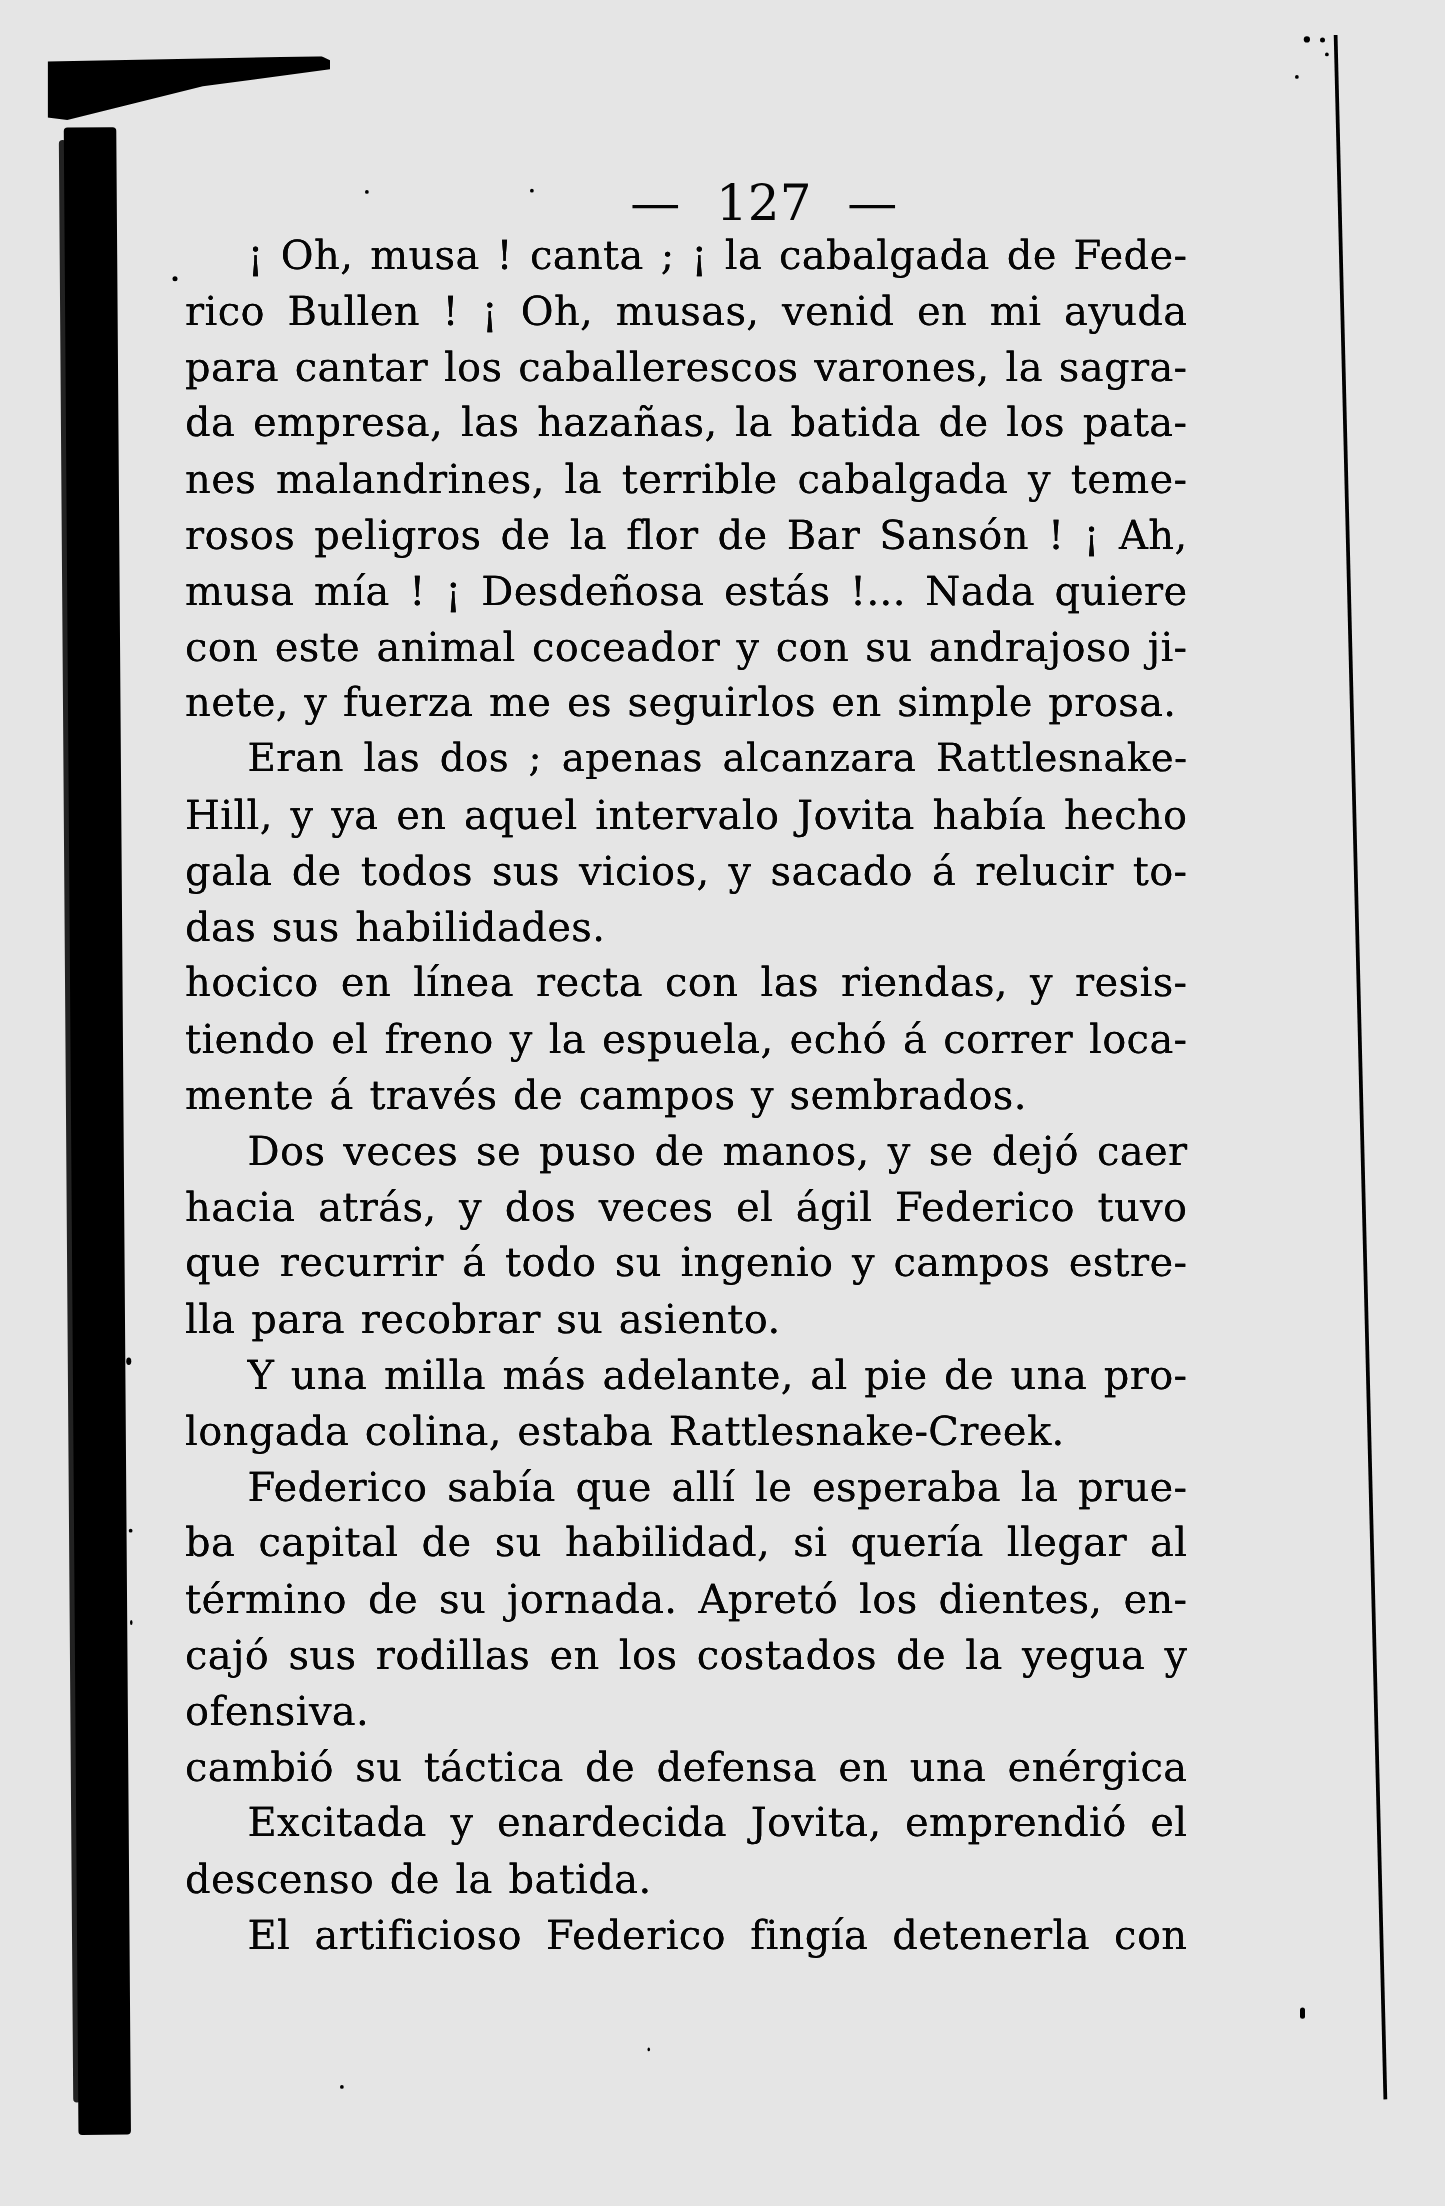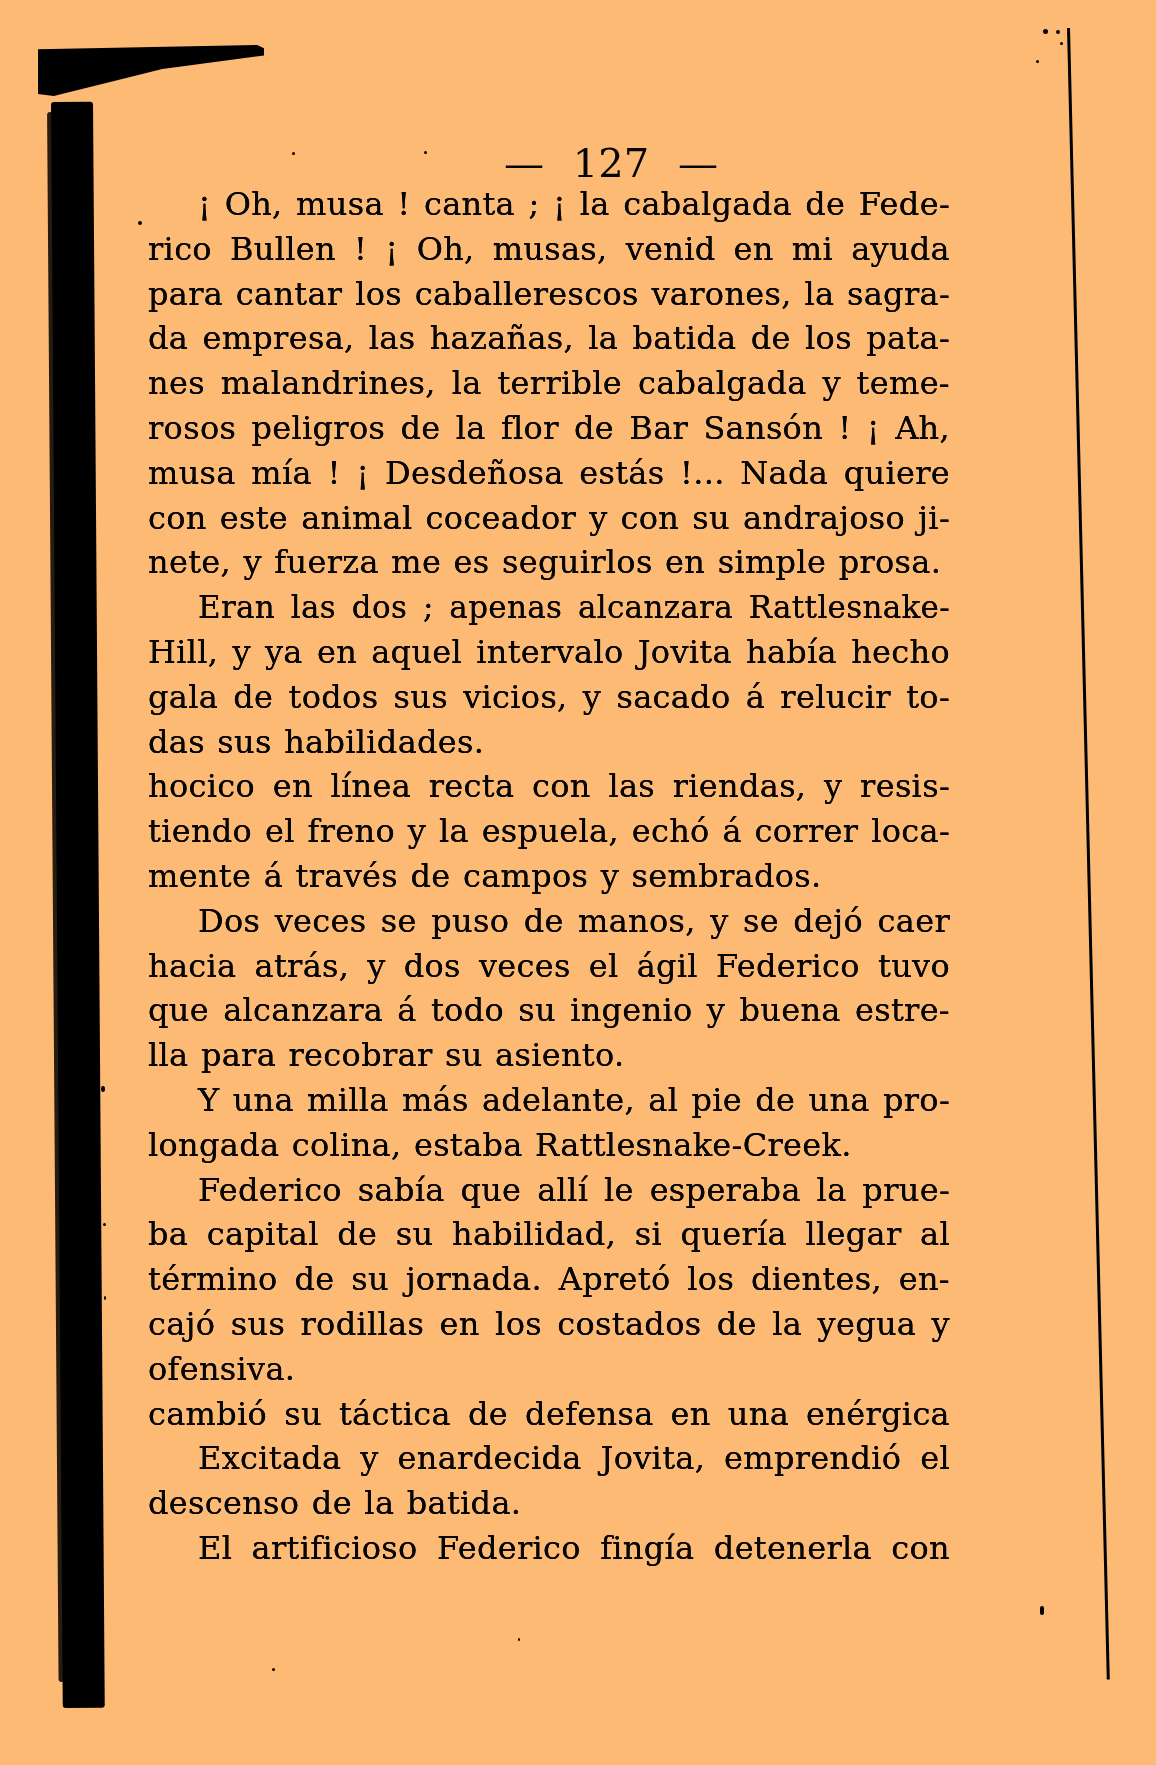--- a/index.html
+++ b/index.html
@@ -4,21 +4,21 @@
 <style>
   html, body {
     margin: 0;
     padding: 0;
     background: #ffffff;
   }
   .page {
     position: relative;
     width: 1156px;
     height: 1765px;
-    background: #fdba74;
+    background: #e5e5e5;
     overflow: hidden;
     font-family: "DejaVu Serif", "Liberation Serif", serif;
     color: #050505;
   }
   
   .binding-wedge {
     position: absolute;
     left: 38px;
     top: 44px;
     width: 226px;
@@ -117,21 +117,21 @@
       <div class="line noj"><span>nete, y fuerza me es seguirlos en simple prosa.</span></div>
       <div class="line ind" style="font-size: 31px;"><span>Eran las dos ; apenas alcanzara Rattlesnake-</span></div>
       <div class="line"><span>Hill, y ya en aquel intervalo </span><span class="it">Jovita</span><span> había hecho</span></div>
       <div class="line"><span>gala de todos sus vicios, y sacado á relucir to-</span></div>
       <div class="line noj"><span>das sus habilidades.</span></div>
       <div class="line"><span>hocico en línea recta con las riendas, y resis-</span></div>
       <div class="line"><span>tiendo el freno y la espuela, echó á correr loca-</span></div>
       <div class="line noj"><span>mente á través de campos y sembrados.</span></div>
       <div class="line ind"><span>Dos veces se puso de manos, y se dejó caer</span></div>
       <div class="line"><span>hacia atrás, y dos veces el ágil Federico tuvo</span></div>
-      <div class="line"><span>que alcanzara á todo su ingenio y buena estre-</span></div>
+      <div class="line"><span>que recurrir á todo su ingenio y campos estre-</span></div>
       <div class="line noj"><span>lla para recobrar su asiento.</span></div>
       <div class="line ind"><span>Y una milla más adelante, al pie de una pro-</span></div>
       <div class="line noj"><span>longada colina, estaba Rattlesnake-Creek.</span></div>
       <div class="line ind"><span>Federico sabía que allí le esperaba la prue-</span></div>
       <div class="line"><span>ba capital de su habilidad, si quería llegar al</span></div>
       <div class="line"><span>término de su jornada. Apretó los dientes, en-</span></div>
       <div class="line"><span>cajó sus rodillas en los costados de la yegua y</span></div>
       <div class="line noj"><span>ofensiva.</span></div>
       <div class="line"><span>cambió su táctica de defensa en una enérgica</span></div>
       <div class="line ind"><span>Excitada y enardecida </span><span class="it">Jovita</span><span>, emprendió el</span></div>

